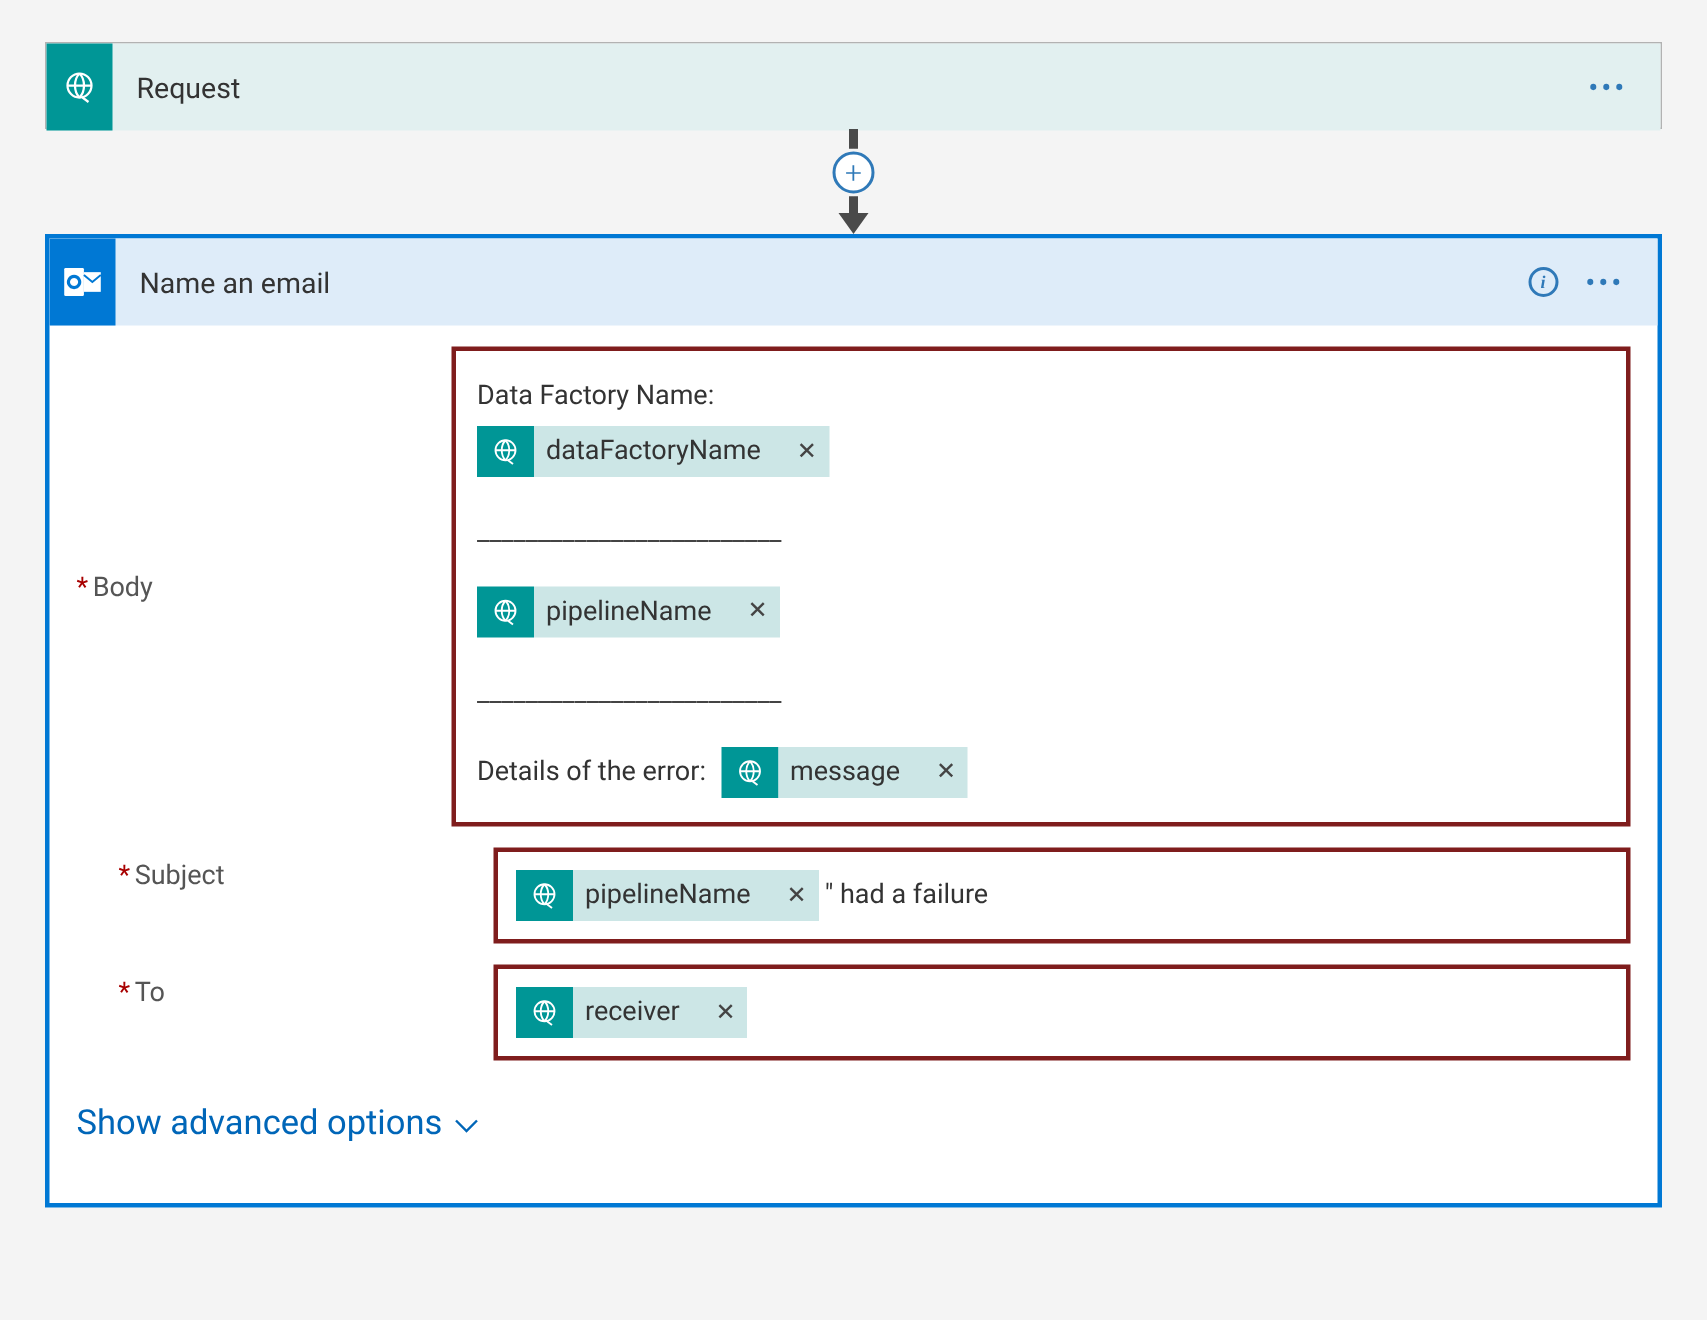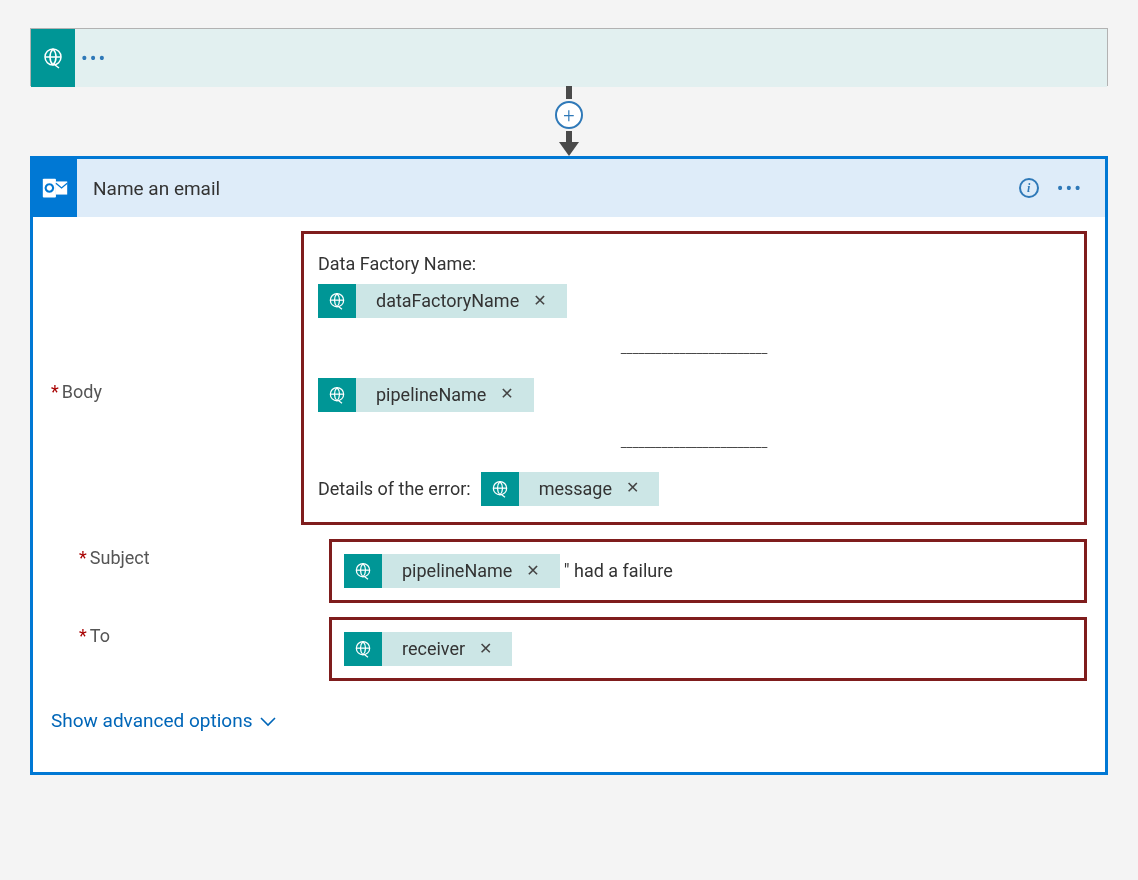--- a/index.html
+++ b/index.html
@@ -165,56 +165,55 @@
     align-items: center;
     gap: 10px;
     margin: 2px 0;
     line-height: 1.3;
     min-height: 32px;
     flex-wrap: wrap;
   }
   .body-sep {
     color: #444;
     margin: 12px 0 10px 0;
-    font-size: 13px;
+    font-size: 18px;
     letter-spacing: 0px;
-    text-align: center;
   }
   .token {
     display: inline-flex;
     align-items: stretch;
     height: 34px;
     vertical-align: middle;
     margin: 2px 0;
   }
   .token .t-icon {
     background: #009696;
     width: 38px;
     display: flex; align-items: center; justify-content: center;
   }
   .token .t-label {
     background: #cce6e6;
     display: flex; align-items: center;
-    padding: 0 20px;
+    padding: 0 8px;
     font-size: 18px;
     color: #333;
-    gap: 10px;
+    gap: 20px;
   }
   .token .t-x {
     font-size: 16px;
     color: #444;
     cursor: pointer;
     padding-left: 4px;
   }
   .adv-link {
     display: inline-flex;
     align-items: flex-start;
     gap: 8px;
     color: #0066b8;
-    font-size: 19px;
+    font-size: 23px;
     cursor: pointer;
     margin-top: 14px;
   }
 
   svg.globe { width: 24px; height: 24px; }
   svg.globe circle { fill: none; stroke: #fff; stroke-width: 1.5; }
   svg.globe path { fill: none; stroke: #fff; stroke-width: 1.5; }
 
   svg.outlook { width: 30px; height: 30px; }
 </style>
@@ -227,20 +226,21 @@
     <div class="card-header">
       <div class="icon-box">
         <svg class="globe" viewBox="0 0 24 24">
           <circle cx="12" cy="11" r="8"></circle>
           <path d="M4 11 h16"></path>
           <path d="M12 3 C8 7,8 15,12 19"></path>
           <path d="M12 3 C16 7,16 15,12 19"></path>
           <path d="M14 19 l4 3"></path>
         </svg>
       </div>
+      <div class="title">Request</div>
       <div class="actions">
         <div class="ellipsis">•••</div>
       </div>
     </div>
   </div>
 
   <div class="connector">
     <div class="line-top"></div>
     <div class="plus-btn">+</div>
     <div class="line-top"></div>

